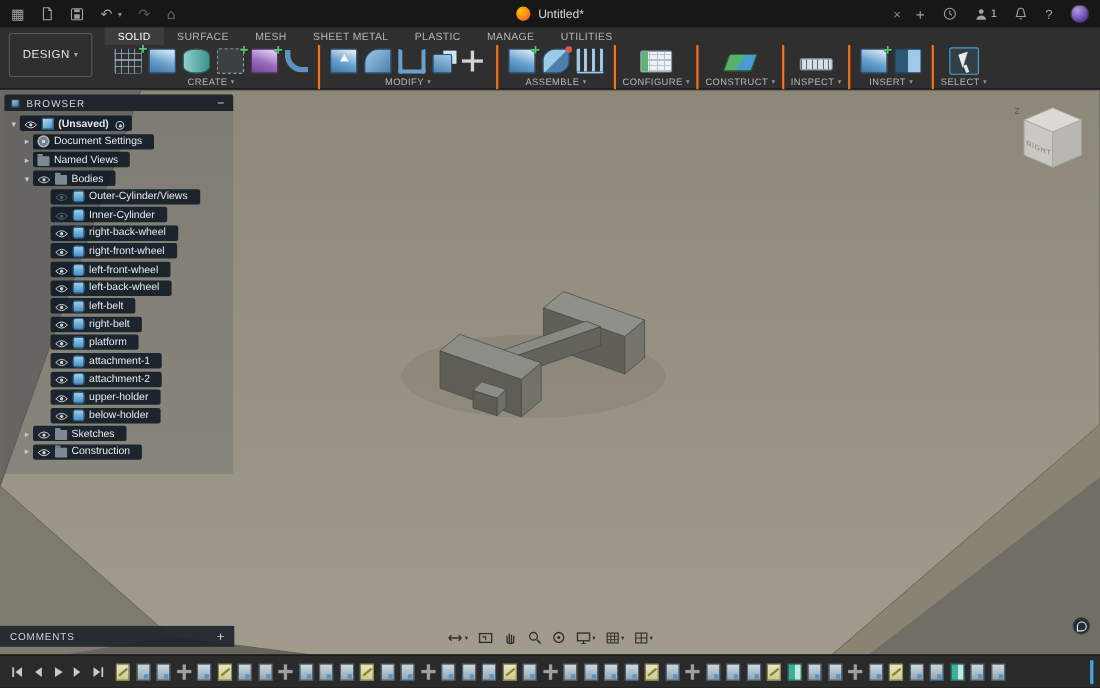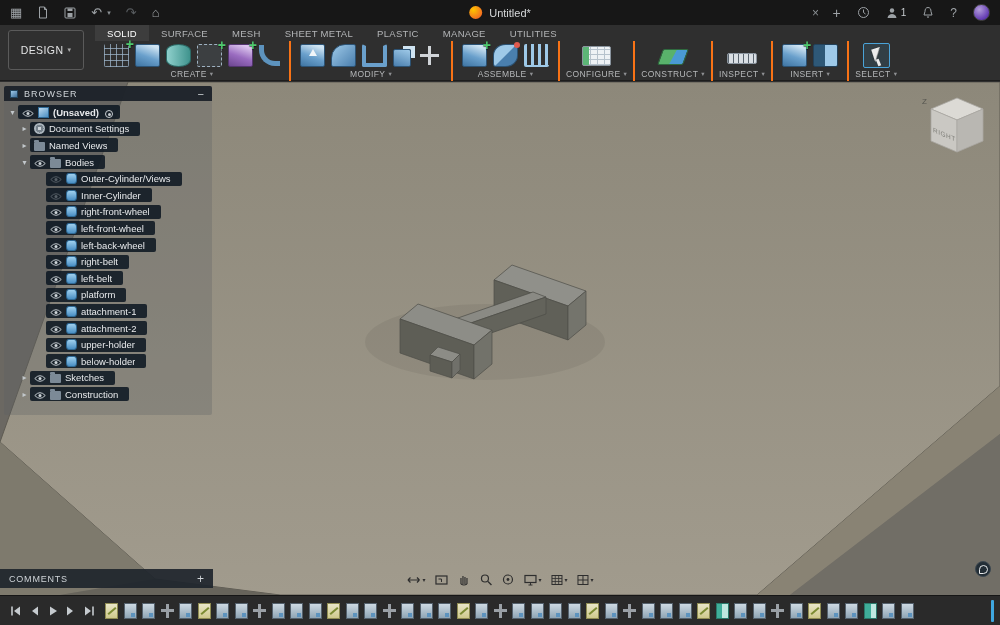--- a/index.html
+++ b/index.html
@@ -435,20 +435,34 @@
           <div class="b-row lvl2">
           <span class="arr arr-none"></span>
           <span class="pill">
             <span class="eye eye-on">
               <svg width="12" height="9" viewBox="0 0 16 10">
                   <path d="M1 5 Q8 -2.5 15 5 Q8 12.5 1 5 Z" fill="none" stroke="#cfd6da" stroke-width="1.2"></path>
                   <circle cx="8" cy="5" r="2" fill="#cfd6da"></circle>
                 </svg>
             </span>
             <span class="nic nic-body"></span>
+            <span class="lbl">right-back-wheel</span>
+            <span class="extra"></span>
+          </span>
+        </div>
+          <div class="b-row lvl2">
+          <span class="arr arr-none"></span>
+          <span class="pill">
+            <span class="eye eye-on">
+              <svg width="12" height="9" viewBox="0 0 16 10">
+                  <path d="M1 5 Q8 -2.5 15 5 Q8 12.5 1 5 Z" fill="none" stroke="#cfd6da" stroke-width="1.2"></path>
+                  <circle cx="8" cy="5" r="2" fill="#cfd6da"></circle>
+                </svg>
+            </span>
+            <span class="nic nic-body"></span>
             <span class="lbl">right-front-wheel</span>
             <span class="extra"></span>
           </span>
         </div>
           <div class="b-row lvl2">
           <span class="arr arr-none"></span>
           <span class="pill">
             <span class="eye eye-on">
               <svg width="12" height="9" viewBox="0 0 16 10">
                   <path d="M1 5 Q8 -2.5 15 5 Q8 12.5 1 5 Z" fill="none" stroke="#cfd6da" stroke-width="1.2"></path>
@@ -477,35 +491,35 @@
           <div class="b-row lvl2">
           <span class="arr arr-none"></span>
           <span class="pill">
             <span class="eye eye-on">
               <svg width="12" height="9" viewBox="0 0 16 10">
                   <path d="M1 5 Q8 -2.5 15 5 Q8 12.5 1 5 Z" fill="none" stroke="#cfd6da" stroke-width="1.2"></path>
                   <circle cx="8" cy="5" r="2" fill="#cfd6da"></circle>
                 </svg>
             </span>
             <span class="nic nic-body"></span>
+            <span class="lbl">left-belt</span>
+            <span class="extra"></span>
+          </span>
+        </div>
+          <div class="b-row lvl2">
+          <span class="arr arr-none"></span>
+          <span class="pill">
+            <span class="eye eye-on">
+              <svg width="12" height="9" viewBox="0 0 16 10">
+                  <path d="M1 5 Q8 -2.5 15 5 Q8 12.5 1 5 Z" fill="none" stroke="#cfd6da" stroke-width="1.2"></path>
+                  <circle cx="8" cy="5" r="2" fill="#cfd6da"></circle>
+                </svg>
+            </span>
+            <span class="nic nic-body"></span>
             <span class="lbl">right-belt</span>
-            <span class="extra"></span>
-          </span>
-        </div>
-          <div class="b-row lvl2">
-          <span class="arr arr-none"></span>
-          <span class="pill">
-            <span class="eye eye-on">
-              <svg width="12" height="9" viewBox="0 0 16 10">
-                  <path d="M1 5 Q8 -2.5 15 5 Q8 12.5 1 5 Z" fill="none" stroke="#cfd6da" stroke-width="1.2"></path>
-                  <circle cx="8" cy="5" r="2" fill="#cfd6da"></circle>
-                </svg>
-            </span>
-            <span class="nic nic-body"></span>
-            <span class="lbl">left-belt</span>
             <span class="extra"></span>
           </span>
         </div>
           <div class="b-row lvl2">
           <span class="arr arr-none"></span>
           <span class="pill">
             <span class="eye eye-on">
               <svg width="12" height="9" viewBox="0 0 16 10">
                   <path d="M1 5 Q8 -2.5 15 5 Q8 12.5 1 5 Z" fill="none" stroke="#cfd6da" stroke-width="1.2"></path>
                   <circle cx="8" cy="5" r="2" fill="#cfd6da"></circle>

